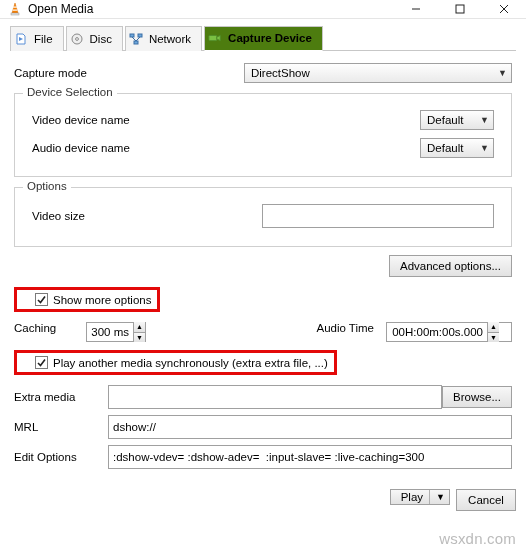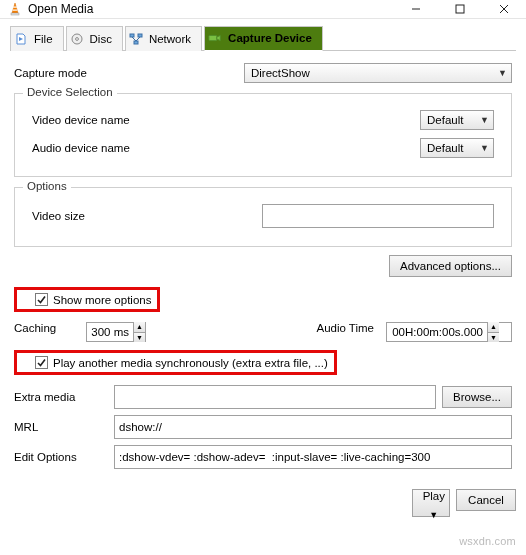--- a/index.html
+++ b/index.html
@@ -135,40 +135,39 @@
   }
   .spinner input {
     border: none; width: 46px; height: 18px; text-align: right; padding: 0 4px; font-family: inherit; font-size: 11.5px;
   }
   .spin-btns { display: flex; flex-direction: column; width: 12px; height: 20px; }
   .spin-btns span {
     flex: 1; display: flex; align-items: center; justify-content: center;
     font-size: 7px; border-left: 1px solid #a0a0a0; background: linear-gradient(#f7f7f7,#e2e2e2);
   }
   .spin-btns span:first-child { border-bottom: 1px solid #a0a0a0; }
-  .form-row { display: flex; align-items: center; margin: 6px 0; gap: 6px; }
+  .form-row { display: flex; align-items: center; margin: 6px 0; gap: 0; }
   .form-row .flabel { flex: 0 0 94px; }
   .form-row .textinput { flex: 1 1 auto; }
   .footer {
     display: flex; justify-content: flex-end; gap: 6px;
     padding: 6px 10px 8px 0;
   }
   .play-btn {
     display: inline-flex; align-items: center; gap: 4px;
-    height: 28px; padding: 0 4px 0 10px;
+    height: 16px; padding: 0 4px 0 10px;
     border: 1px solid #a0a0a0;
     background: linear-gradient(#f7f7f7,#e2e2e2);
     font-size: 11.5px;
-    flex-direction: column;
   }
   .play-btn .div { width: 1px; height: 14px; background: #b0b0b0; margin: 0 2px; }
   .play-btn .arrow { font-size: 9px; }
   .watermark {
     position: absolute; right: 10px; bottom: 8px;
-    font-size: 11px; color: #bbb; letter-spacing: 0.2px;
+    font-size: 15px; color: #bbb; letter-spacing: 0.2px;
     pointer-events: none;
   }
 </style>
 </head>
 <body>
 
 <div class="titlebar">
   <span class="vlc-cone">
     <svg viewBox="0 0 14 14" width="14" height="14">
       <polygon points="7,1 10,11 4,11" fill="#f57f00" stroke="#d86b00" stroke-width="0.5"></polygon>

